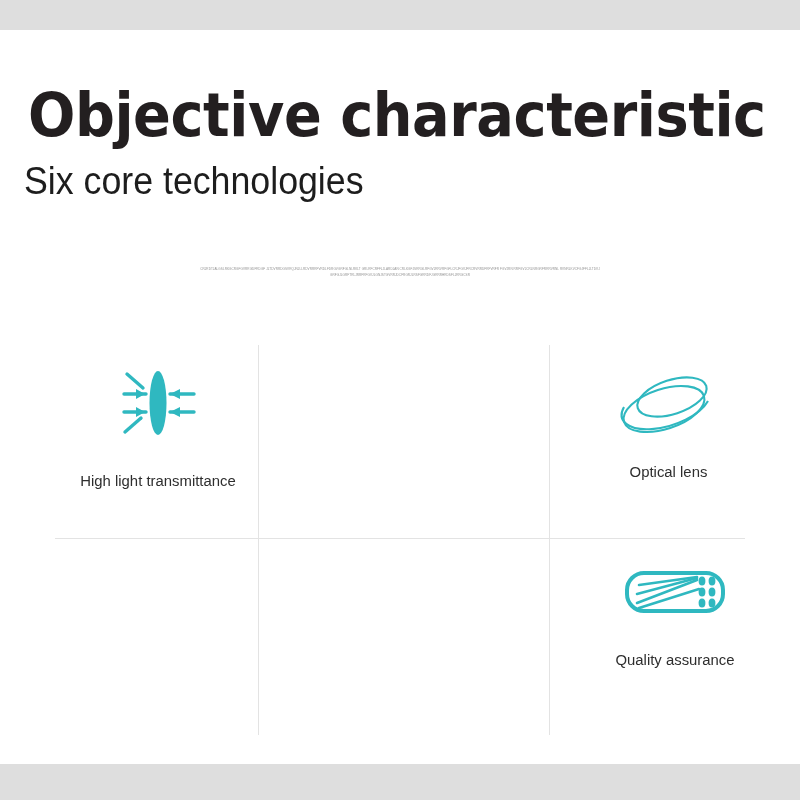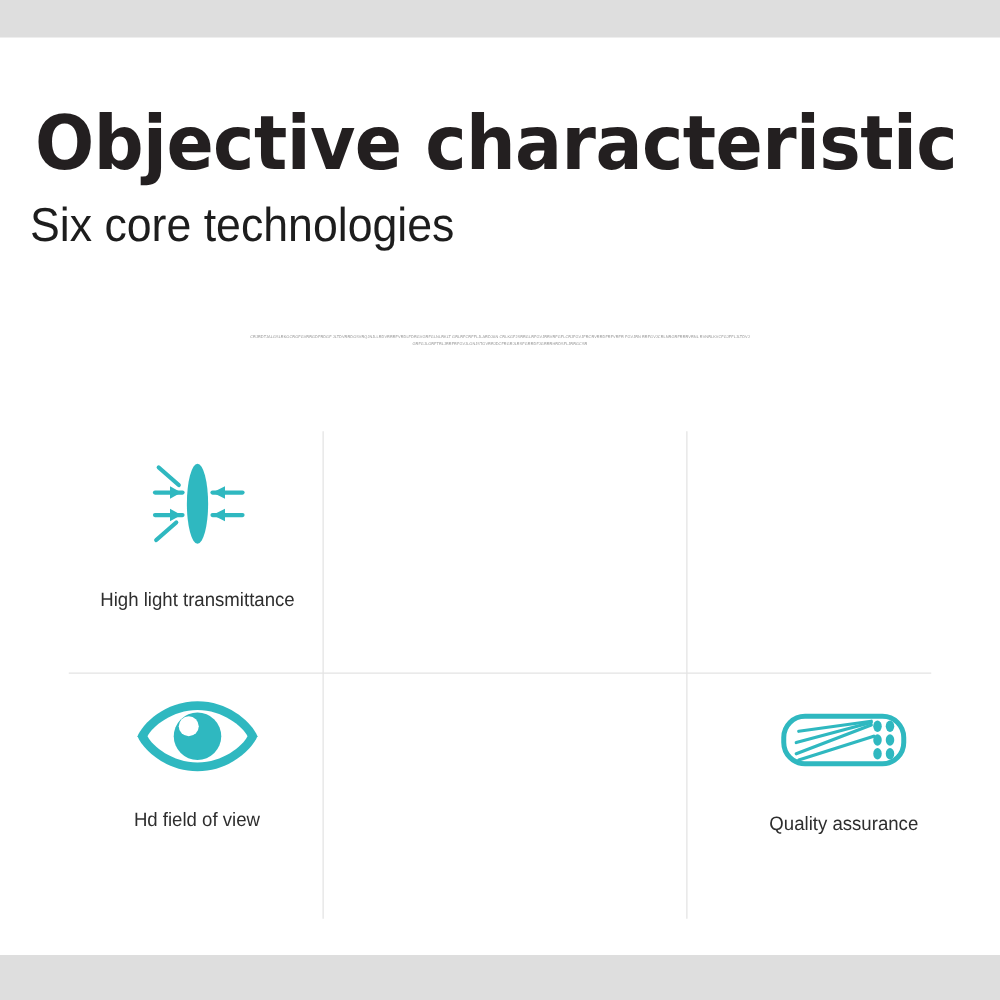--- a/index.html
+++ b/index.html
@@ -178,36 +178,36 @@
             <line x1="60" y1="52" x2="84" y2="52"></line>
           </g>
           <path d="M70 29 L60 34 L70 39 Z" fill="#2FB8C0"></path>
           <path d="M70 47 L60 52 L70 57 Z" fill="#2FB8C0"></path>
         </svg>
       </span>
       <span class="cell-label">High light transmittance</span>
     </div>
 
 
-
-    <div class="cell cell-4">
+    <div class="cell cell-3">
       <span class="icon-wrap">
-        <svg width="104" height="64" viewBox="0 0 104 64">
-
-          <path d="M52 4 C78 4 96 22 100 32 C96 42 78 60 52 60 C26 60 8 42 4 32 C8 22 26 4 52 4 Z" fill="#2FB8C0"></path>
-
-          <path d="M52 11 C72 11 88 24 92 32 C88 40 72 53 52 53 C32 53 16 40 12 32 C16 24 32 11 52 11 Z" fill="#ffffff"></path>
-
-          <circle cx="52" cy="32" r="19" fill="#2FB8C0"></circle>
-
-          <circle cx="45" cy="24" r="8" fill="#ffffff"></circle>
+        <svg width="104" height="74" viewBox="0 0 104 74">
+          <g fill="none" stroke="#2FB8C0" stroke-width="2.1">
+
+            <ellipse cx="48" cy="42" rx="42" ry="20" transform="rotate(-18 48 42)"></ellipse>
+
+            <ellipse cx="56" cy="30" rx="36" ry="17" transform="rotate(-18 56 30)"></ellipse>
+
+            <path d="M8 40 a42 20 -18 0 0 84 -6" stroke="#2FB8C0"></path>
+          </g>
         </svg>
       </span>
-      <span class="cell-label">Hd field of view</span>
+      <span class="cell-label">Optical lens</span>
     </div>
+
 
 
     <div class="cell cell-6">
       <span class="icon-wrap">
         <svg width="104" height="58" viewBox="0 0 104 58">
 
           <rect x="4" y="10" width="96" height="38" rx="17" ry="17" fill="none" stroke="#2FB8C0" stroke-width="4"></rect>
 
           <g stroke="#2FB8C0" stroke-width="2.6" stroke-linecap="round">
             <line x1="14" y1="40" x2="74" y2="17"></line>

